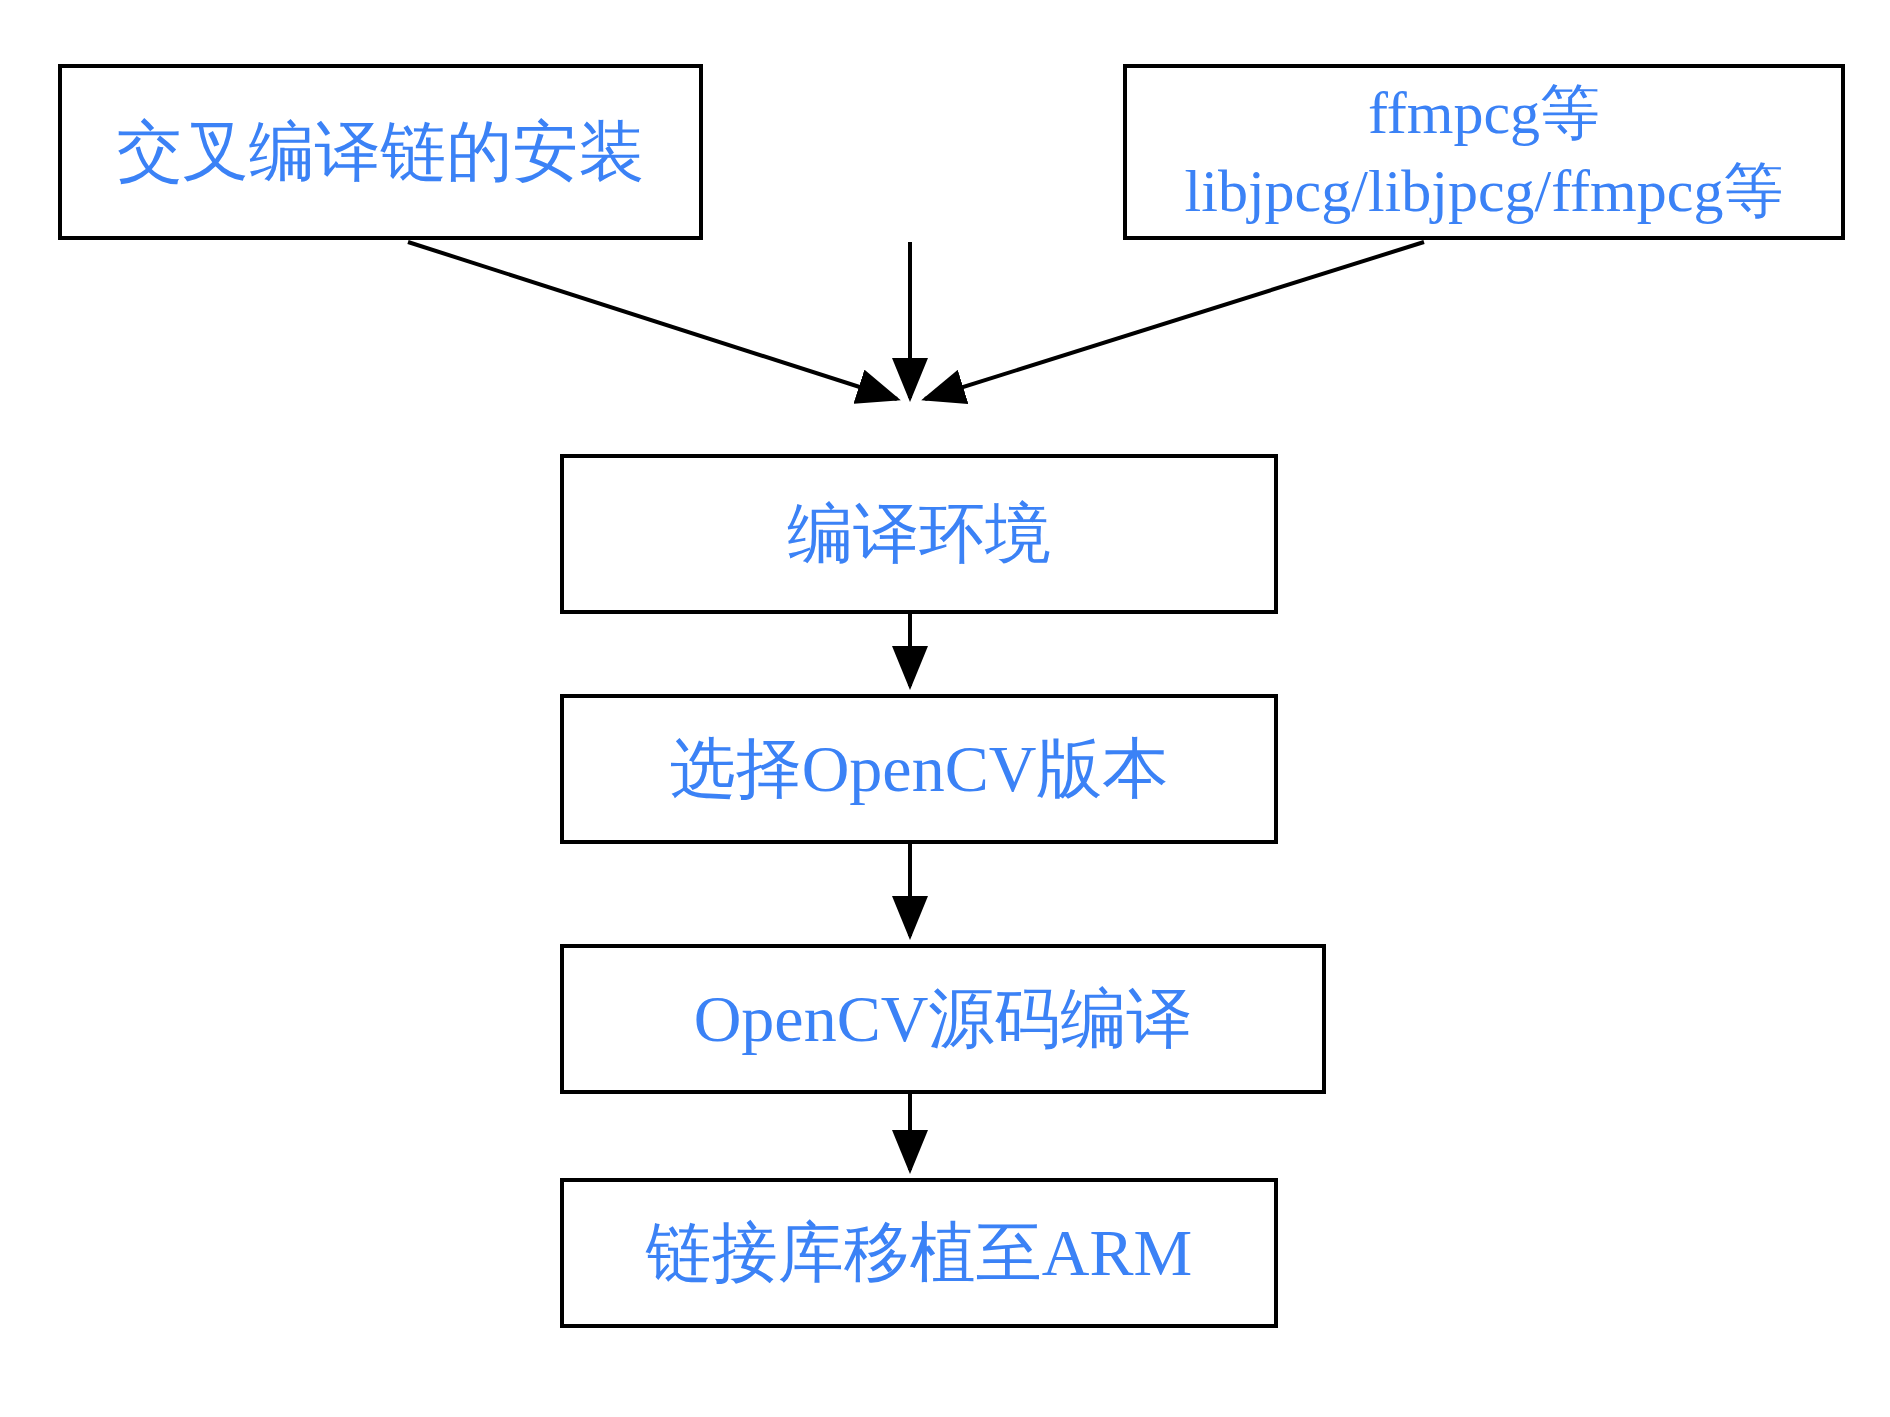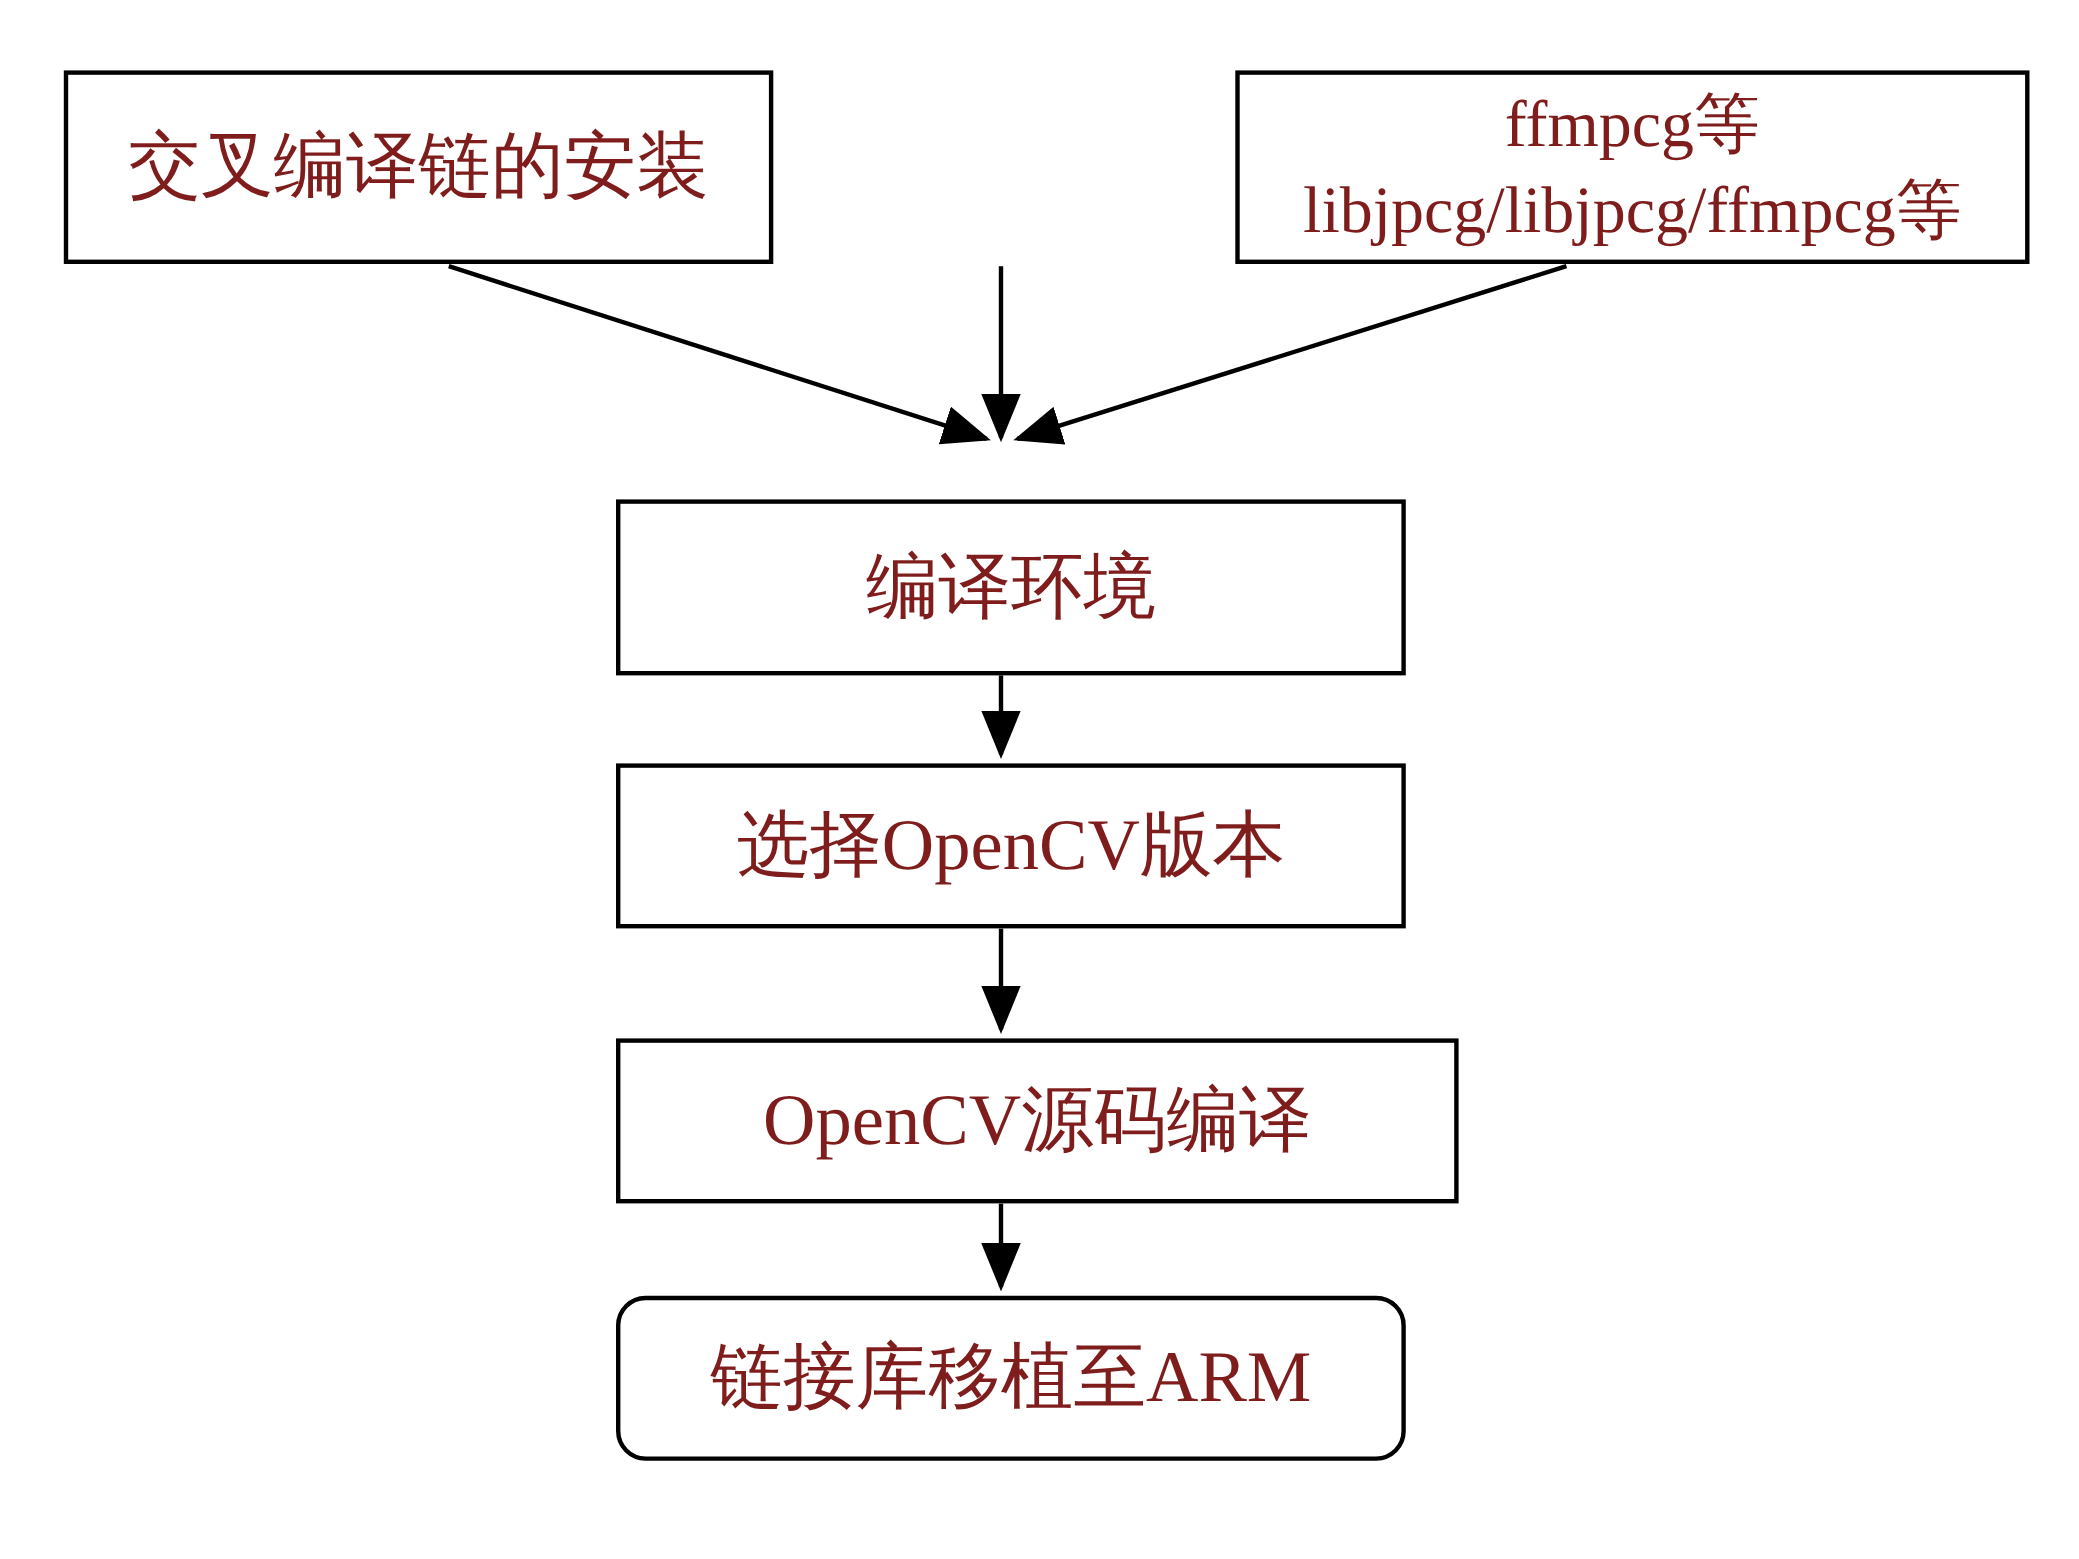--- a/index.html
+++ b/index.html
@@ -6,21 +6,21 @@
     margin: 0;
     padding: 0;
     background: #ffffff;
   }
   #canvas {
     position: relative;
     width: 1890px;
     height: 1417px;
     background: #ffffff;
     font-family: "Liberation Serif", "DejaVu Serif", serif;
-    color: #7f1d1d;
+    color: #3b82f6;
     overflow: hidden;
   }
   .node {
     position: absolute;
     border: 4px solid #000000;
     background: #ffffff;
     display: flex;
     align-items: center;
     justify-content: center;
     text-align: center;
@@ -31,21 +31,21 @@
   }
   
   #node-cross-compile { left: 58px;  top: 64px; width: 645px; height: 176px; }
   #node-cmake         { left: 736px; top: 64px; width: 366px; height: 176px; }
   #node-support-libs  { left: 1123px;top: 64px; width: 722px; height: 176px;
                         flex-direction: column; font-size: 60px; line-height: 1.3; }
   
   #node-build-env     { left: 560px; top: 406px;  width: 718px; height: 160px; margin-top: 48px; }
   #node-select-ver    { left: 560px; top: 694px;  width: 718px; height: 150px; }
   #node-compile-src   { left: 560px; top: 944px;  width: 766px; height: 150px; }
-  #node-port-arm      { left: 560px; top: 1178px; width: 718px; height: 150px; border-radius: 27px; }
+  #node-port-arm      { left: 560px; top: 1178px; width: 718px; height: 150px; }
 
   #edge-layer {
     position: absolute;
     left: 0; top: 0;
     width: 1890px;
     height: 1417px;
     pointer-events: none;
   }
   .edge {
     stroke: #000000;

